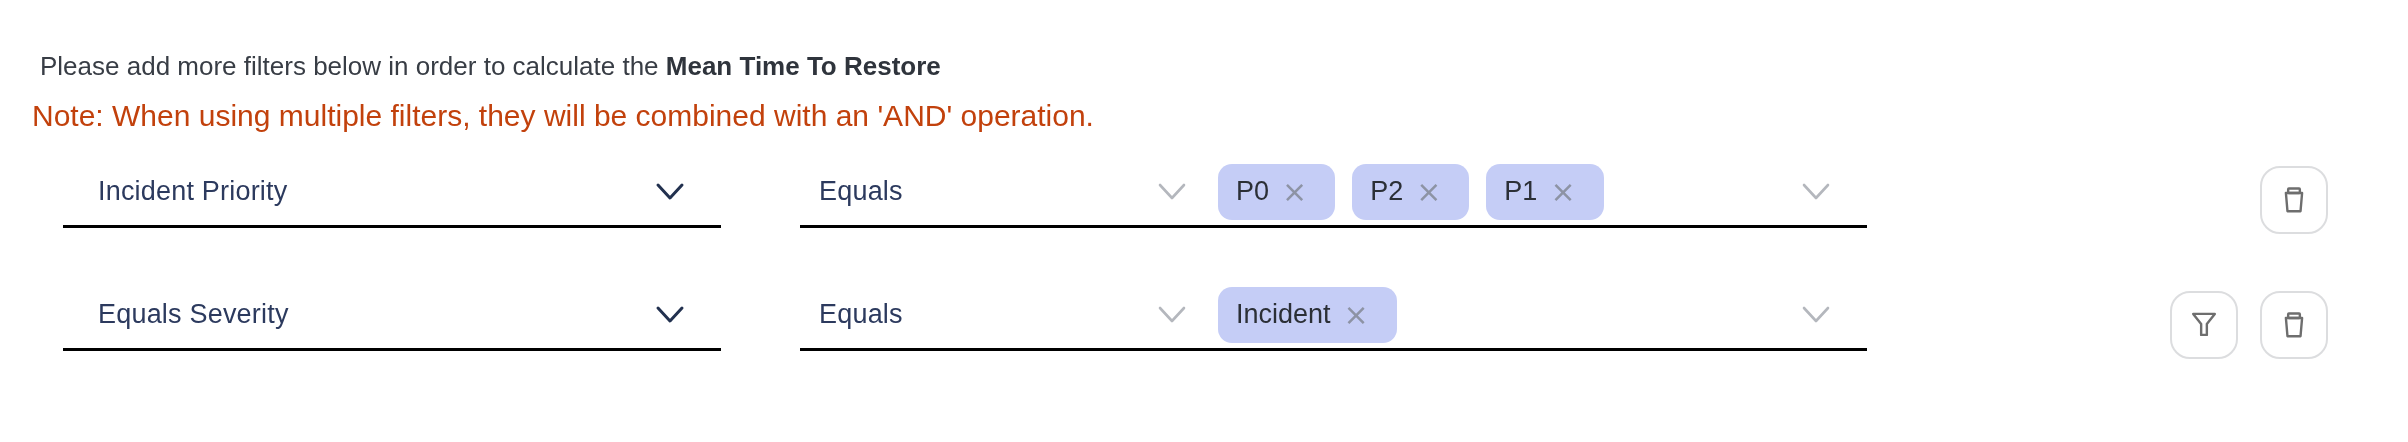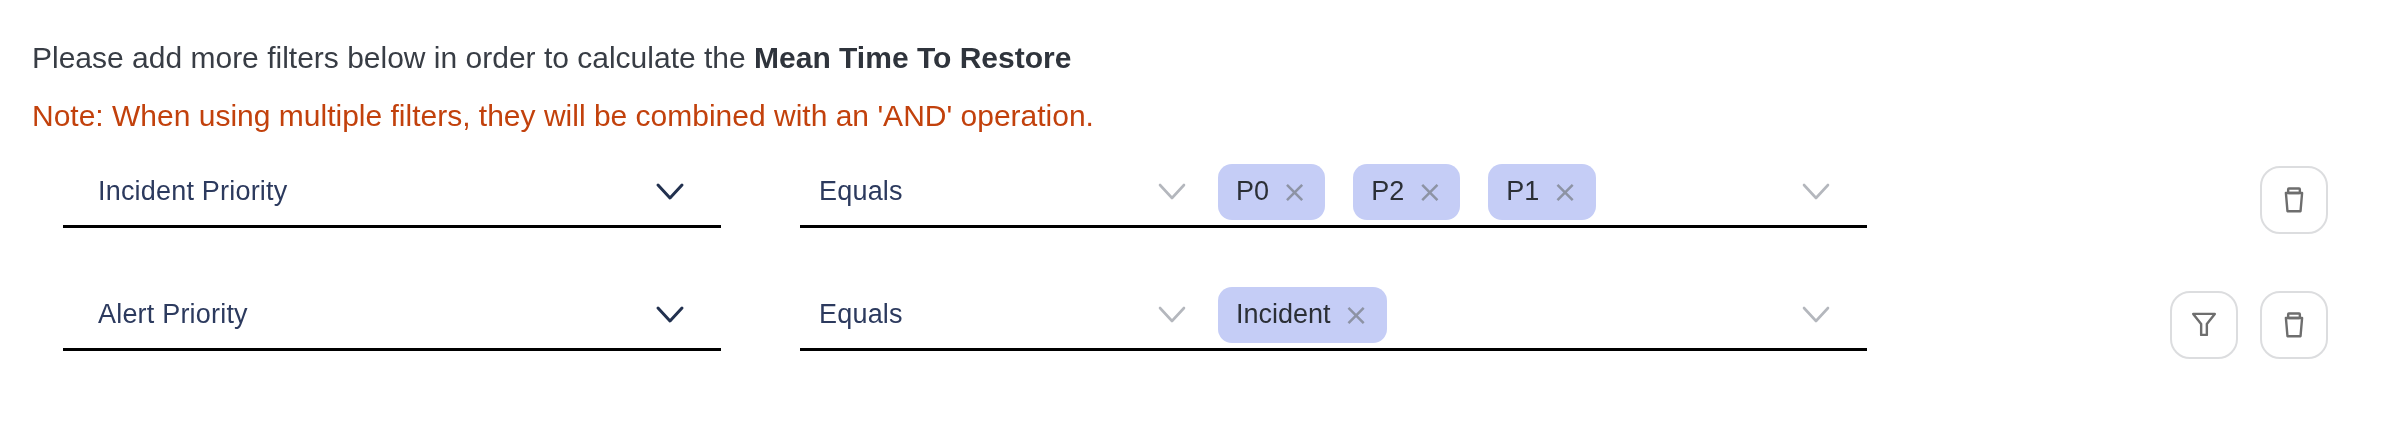--- a/index.html
+++ b/index.html
@@ -14,22 +14,22 @@
     height: 442px;
     background: #ffffff;
     overflow: hidden;
   }
 
   
   .header {
     position: absolute;
     left: 32px;
     top: 38px;
-    margin: 0;
-    font-size: 30px;
+    margin: 8px;
+    font-size: 26px;
     line-height: 40px;
     color: #383d45;
     font-weight: 400;
     white-space: pre;
     text-align: center;
   }
   .header strong { font-weight: 700; color: #2f343c; }
   .note {
     position: absolute;
     left: 32px;
@@ -70,22 +70,22 @@
   .f3 .chev { right: 36px; }
   .chev.dark path  { stroke: #22314f; stroke-width: 3; }
   .chev.light path { stroke: #b4b7bd; stroke-width: 2.6; }
 
   
   .tag {
     display: inline-flex;
     align-items: center;
     gap: 13px;
     height: 56px;
-    padding: 0 18px 0 18px;
-    margin-right: 28px;
+    padding: 0 28px 0 18px;
+    margin-right: 17px;
     background: #c5cdf6;
     border-radius: 14px;
     font-size: 27px;
     color: #2b2f36;
     white-space: nowrap;
   }
   .tag .x {
     color: #8d93a4;
     font-size: 30px;
     line-height: 1;
@@ -155,21 +155,21 @@
   </div>
 
   <button class="icon-btn btn-trash-1">
     <svg width="36" height="36" viewBox="0 0 24 24">
       <rect x="8.1" y="4.3" width="7.8" height="3" rx="0.5"></rect>
       <path d="M6.6 7.3h10.8l-1.05 12.2H7.65z"></path>
     </svg>
   </button>
 
   <div class="field f1 r2">
-    <span class="sel-text">Alert Priority</span>
+    <span class="sel-text">Equals Severity</span>
     <svg class="chev dark" width="30" height="20" viewBox="0 0 30 20">
         <path d="M3 3l12 13L27 3" fill="none" stroke-linecap="round" stroke-linejoin="round"></path>
       </svg>
   </div>
 
   <div class="field f2 r2">
     <span class="sel-text">Equals</span>
     <svg class="chev light" width="30" height="20" viewBox="0 0 30 20">
         <path d="M3 3l12 13L27 3" fill="none" stroke-linecap="round" stroke-linejoin="round"></path>
       </svg>

